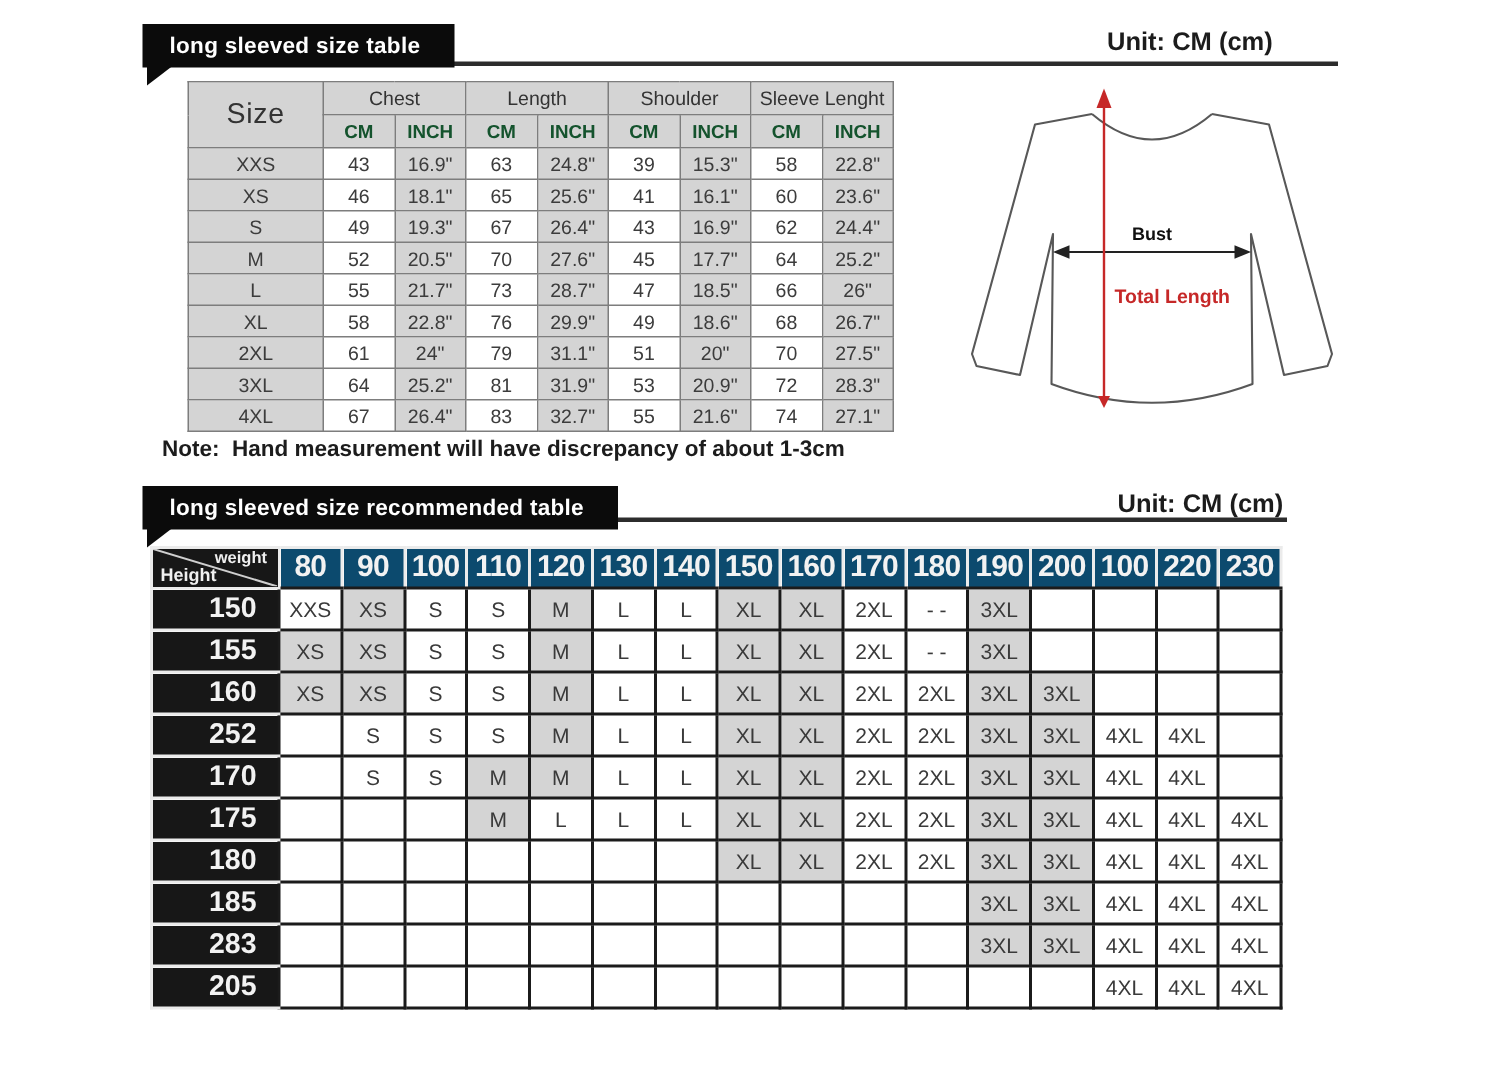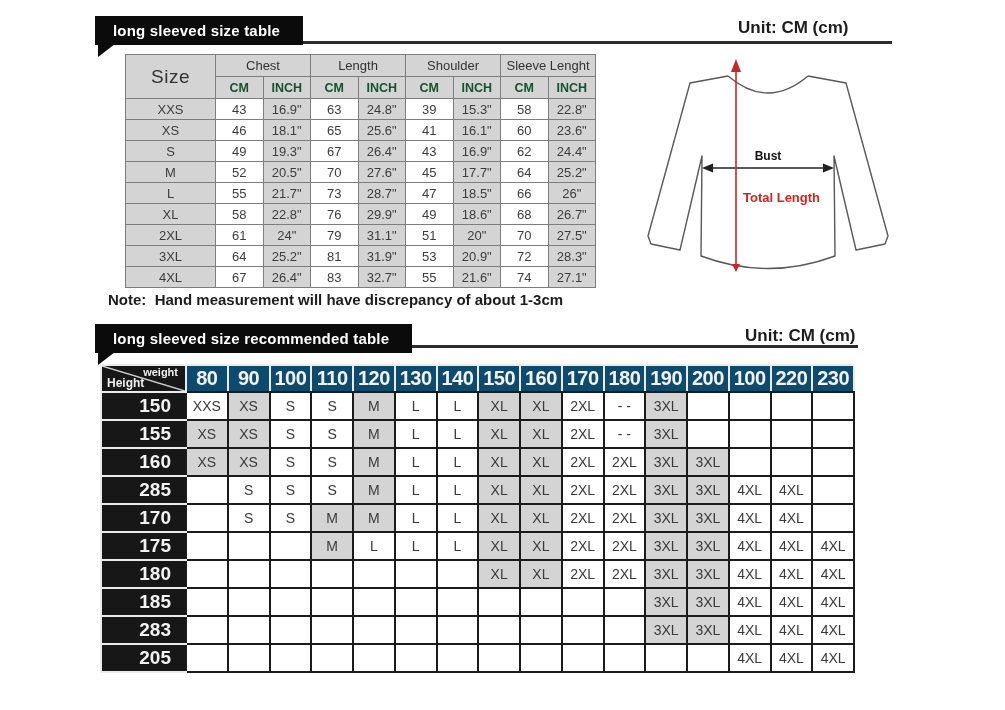--- a/index.html
+++ b/index.html
@@ -338,21 +338,21 @@
           <td class="shaded">XL</td>
           <td>2XL</td>
           <td>2XL</td>
           <td class="shaded">3XL</td>
           <td class="shaded">3XL</td>
           <td></td>
           <td></td>
           <td></td>
         </tr>
         <tr>
-          <th class="h-head">285</th>
+          <th class="h-head">252</th>
           <td></td>
           <td>S</td>
           <td>S</td>
           <td>S</td>
           <td class="shaded">M</td>
           <td>L</td>
           <td>L</td>
           <td class="shaded">XL</td>
           <td class="shaded">XL</td>
           <td>2XL</td>

